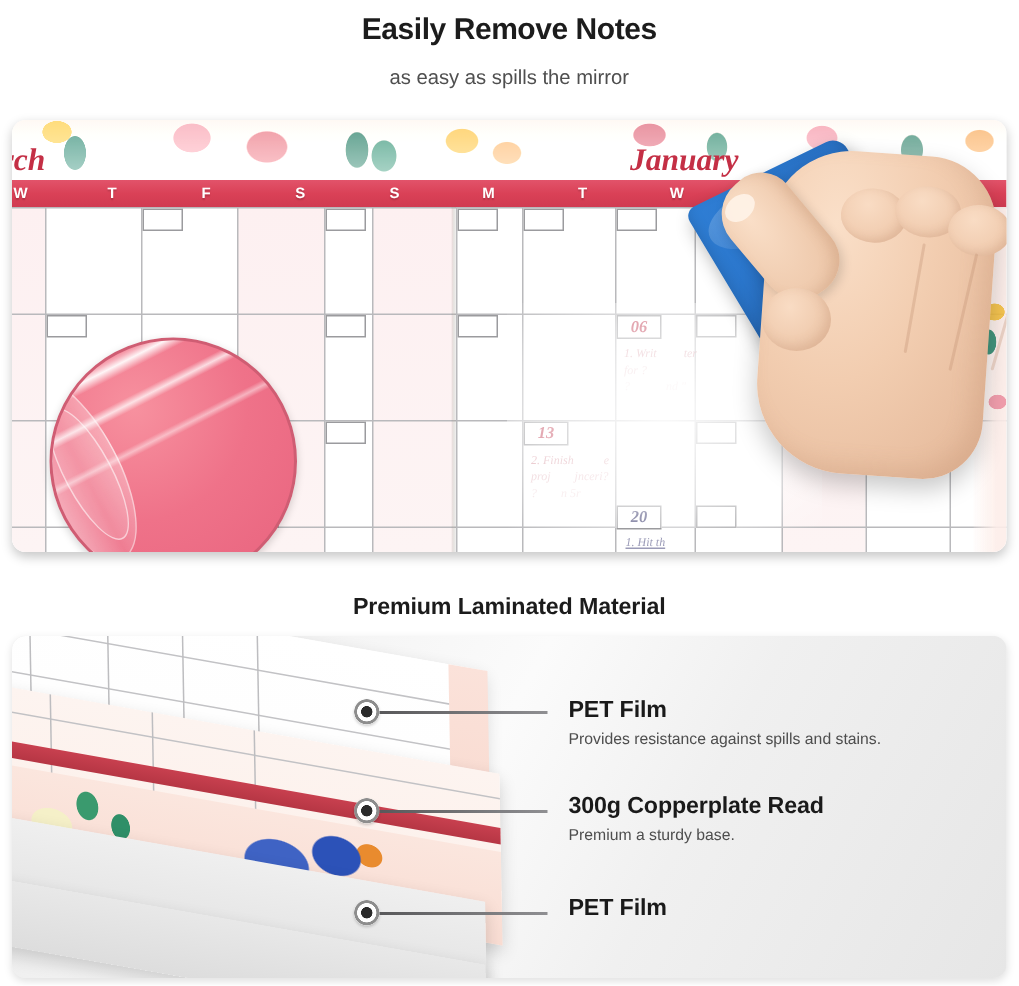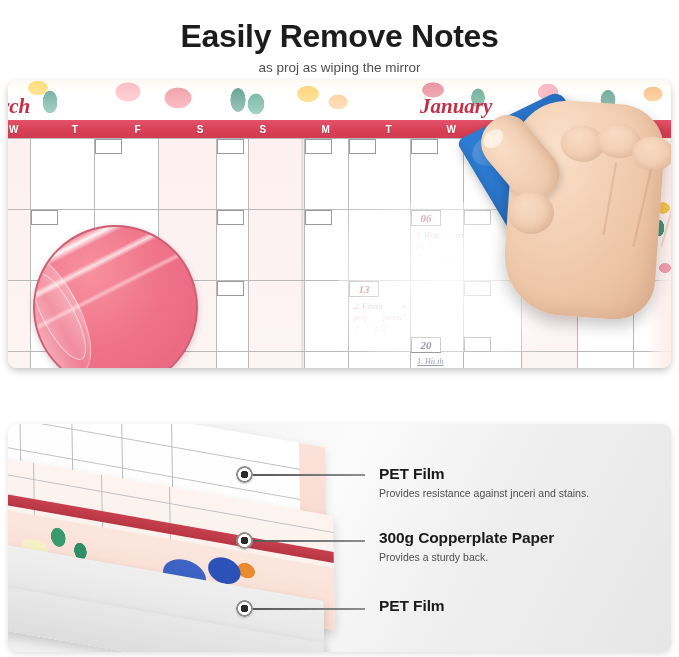--- a/index.html
+++ b/index.html
@@ -4,22 +4,22 @@
 <style>
   * { margin:0; padding:0; box-sizing:border-box; }
   html,body { width:679px; height:657px; background:#ffffff;
     font-family:"Liberation Sans", sans-serif; overflow:hidden; }
 
   .page { position:relative; width:679px; height:657px; background:#fff; }
 
   
   .hdr { position:absolute; left:0; top:0; width:679px; height:70px;
          text-align:center; }
-  .hdr-title { font-size:32px; font-weight:bold; color:#1c1c1c;
-               letter-spacing:-0.3px; padding-top:19px; line-height:34px; }
+  .hdr-title { font-size:20px; font-weight:bold; color:#1c1c1c;
+               letter-spacing:-0.3px; padding-top:3px; line-height:34px; }
   .hdr-sub { font-size:13.5px; color:#4f4f4f; padding-top:6px; line-height:18px; }
 
   
   .cal-wrap { position:absolute; left:8px; top:80px; width:663px; height:288px;
               border-radius:9px; overflow:hidden;
               box-shadow:0 3px 7px rgba(0,0,0,0.22);
               background:#fff; }
 
   
   .floral { position:absolute; left:0; top:0; width:100%; height:40px;
@@ -223,21 +223,21 @@
           letter-spacing:-0.1px; line-height:19px; }
   .co-p { font-size:10.5px; color:#4e4e4e; line-height:15px; padding-top:3px; }
 </style>
 </head>
 <body>
 
 <div class="page">
 
   <div class="hdr">
     <div class="hdr-title">Easily Remove Notes</div>
-    <div class="hdr-sub">as proj as wiping the mirror</div>
+    <div class="hdr-sub">as easy as spills the mirror</div>
   </div>
 
   <div class="cal-wrap">
 
     <div class="floral"></div>
     <div class="m-march">rch</div>
     <div class="m-april">January</div>
 
     <div class="dow">
       <div class="dow-c half">W</div>
@@ -342,20 +342,21 @@
         <div class="fcrease fc2"></div>
         <div class="fcrease fc3"></div>
       </div>
       <div class="thumb">
         <div class="nail"></div>
       </div>
       <div class="lowthumb"></div>
     </div>
   </div>
 
+  <div class="mat-title">Premium Laminated Material</div>
 
   <div class="mat-panel">
     <div class="mat-bg"></div>
 
     <div class="sheet s1">
       <div class="sgrid-h" style="top:26px;"></div>
       <div class="sgrid-h" style="top:56px;"></div>
       <div class="sgrid-h" style="top:86px;"></div>
       <div class="sgrid-v" style="left:26px;"></div>
       <div class="sgrid-v" style="left:78px;"></div>
@@ -373,28 +374,28 @@
       <div class="sflor"></div>
     </div>
 
     <div class="sheet s3"></div>
     <div class="sheet s4"></div>
 
     <div class="co-dot" style="left:228px;top:466px;transform:translate(0,-424px);"></div>
     <div class="co-line" style="left:245px;top:50px;width:112px;"></div>
     <div class="co-txt" style="left:371px;top:40px;">
       <div class="co-h">PET  Film</div>
-      <div class="co-p">Provides resistance against jnceri and stains.</div>
+      <div class="co-p">Provides resistance against spills and stains.</div>
     </div>
 
     <div class="co-dot" style="left:228px;top:108px;"></div>
     <div class="co-line" style="left:245px;top:116px;width:112px;"></div>
     <div class="co-txt" style="left:371px;top:104px;">
-      <div class="co-h">300g Copperplate Paper</div>
-      <div class="co-p">Provides a sturdy back.</div>
+      <div class="co-h">300g Copperplate Read</div>
+      <div class="co-p">Premium a sturdy base.</div>
     </div>
 
     <div class="co-dot" style="left:228px;top:176px;"></div>
     <div class="co-line" style="left:245px;top:184px;width:112px;"></div>
     <div class="co-txt" style="left:371px;top:172px;">
       <div class="co-h">PET  Film</div>
     </div>
   </div>
 
 </div>

